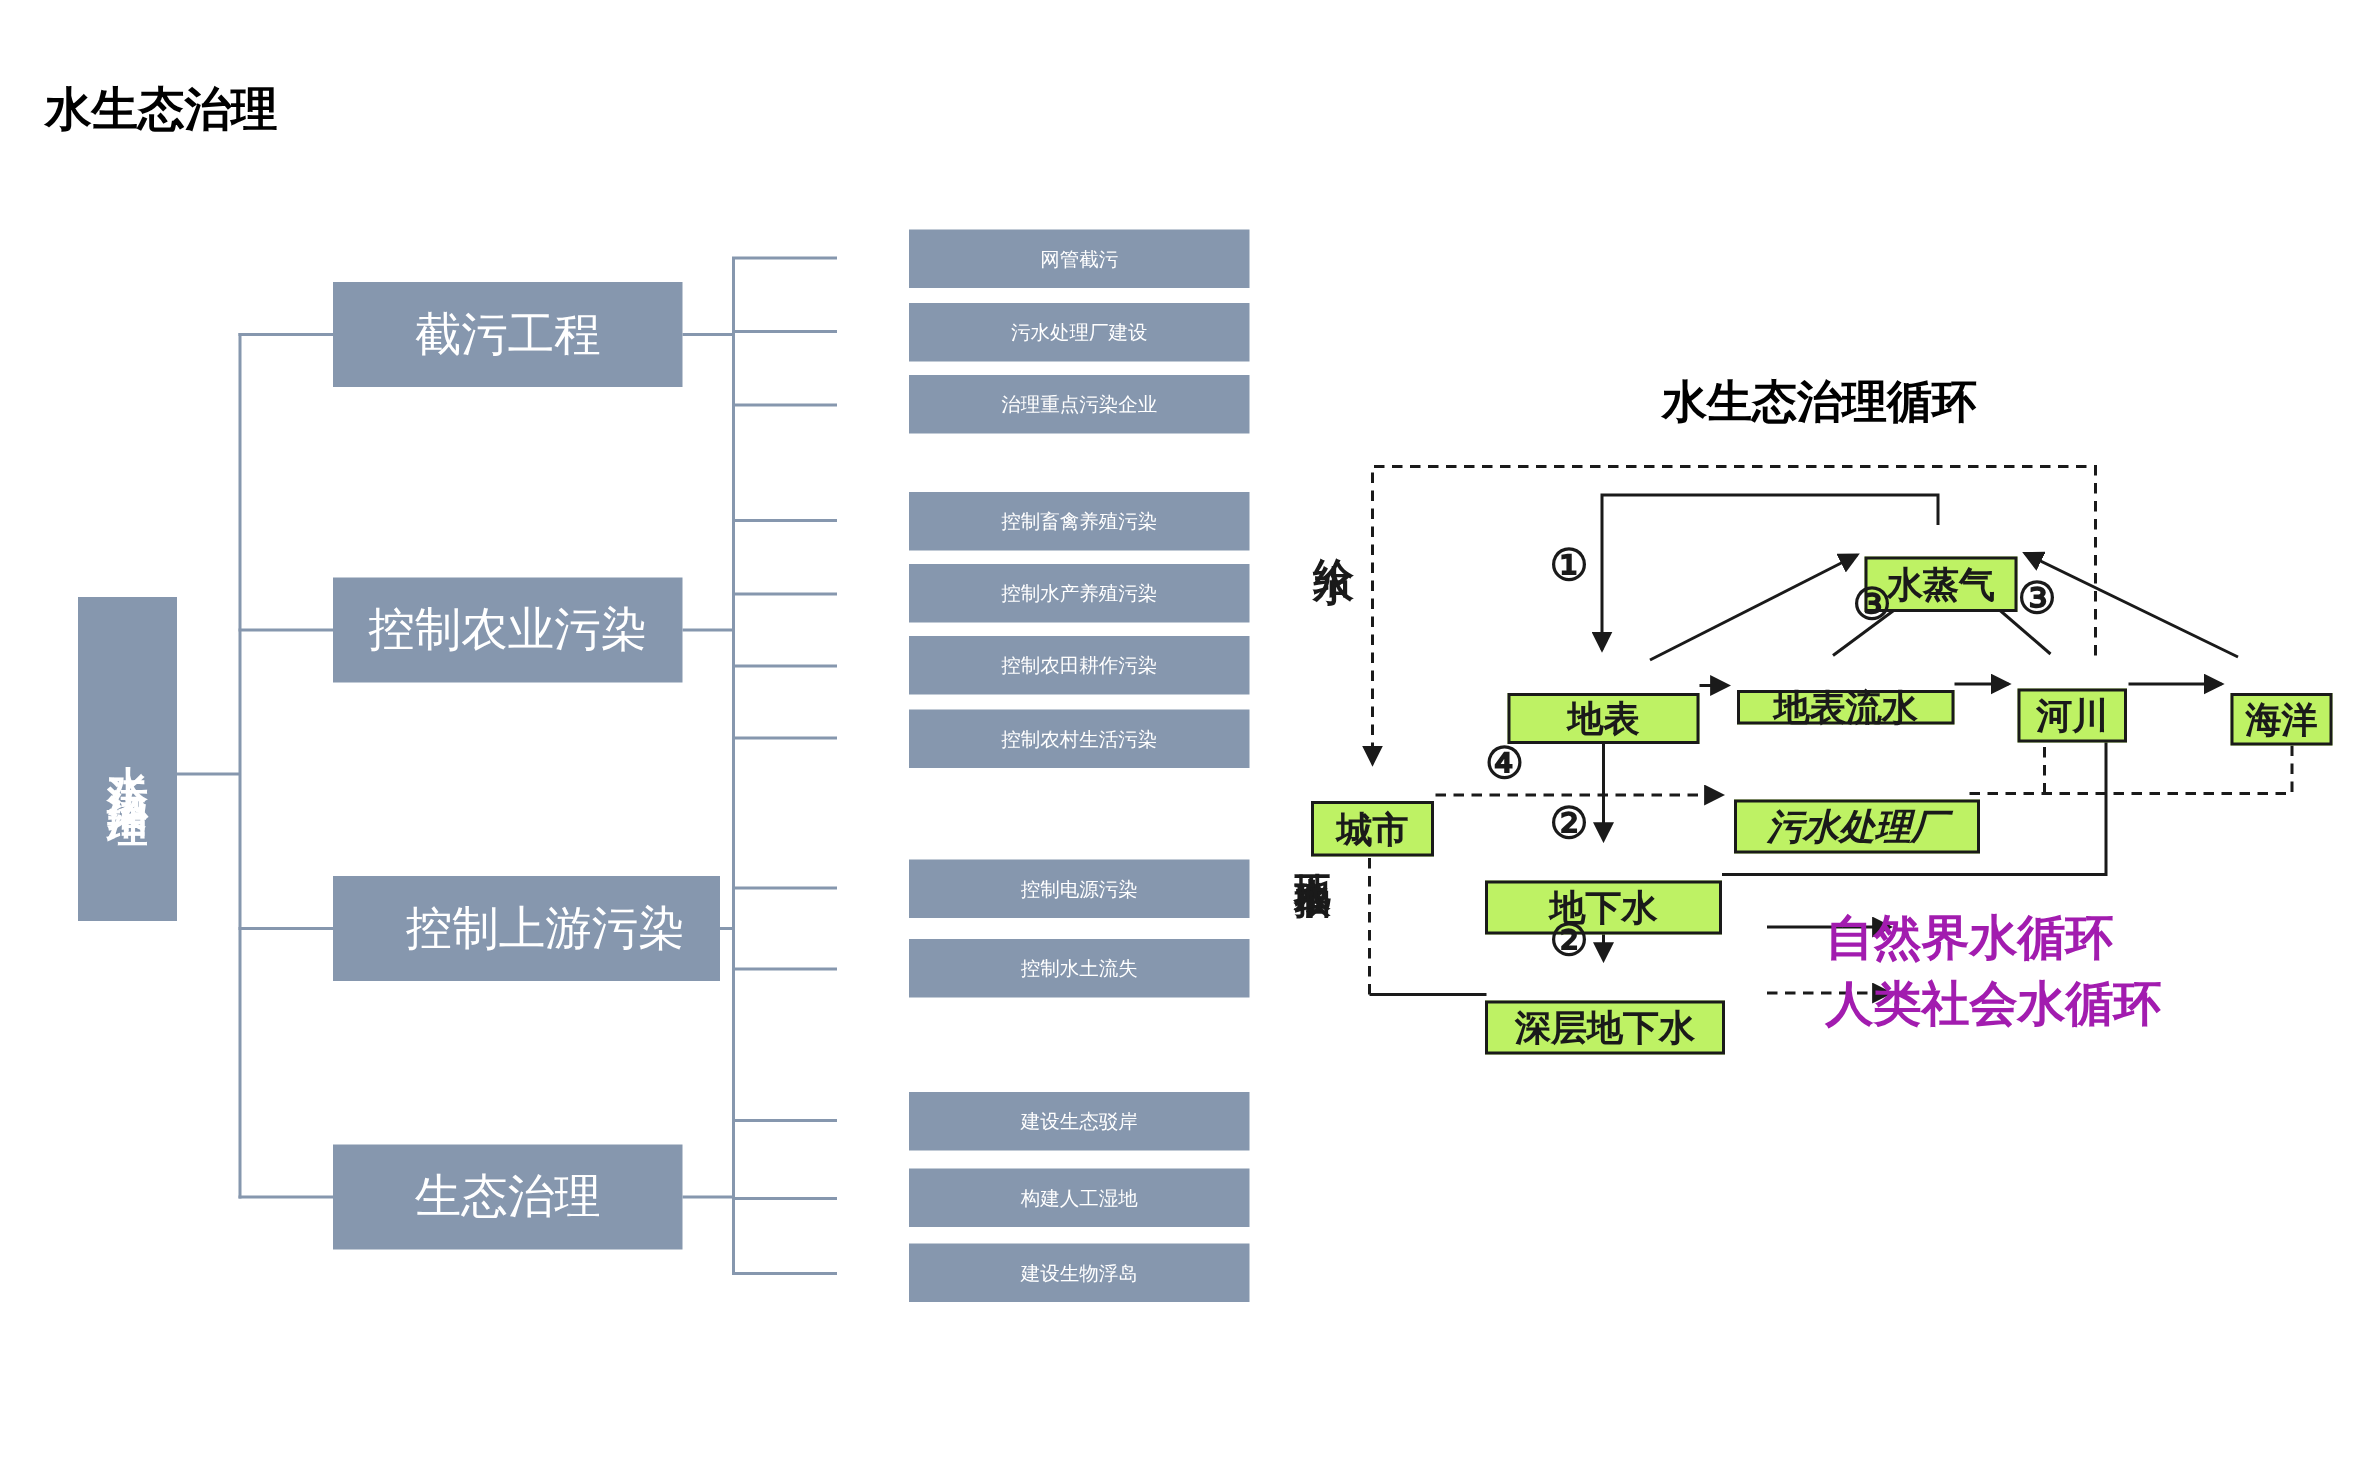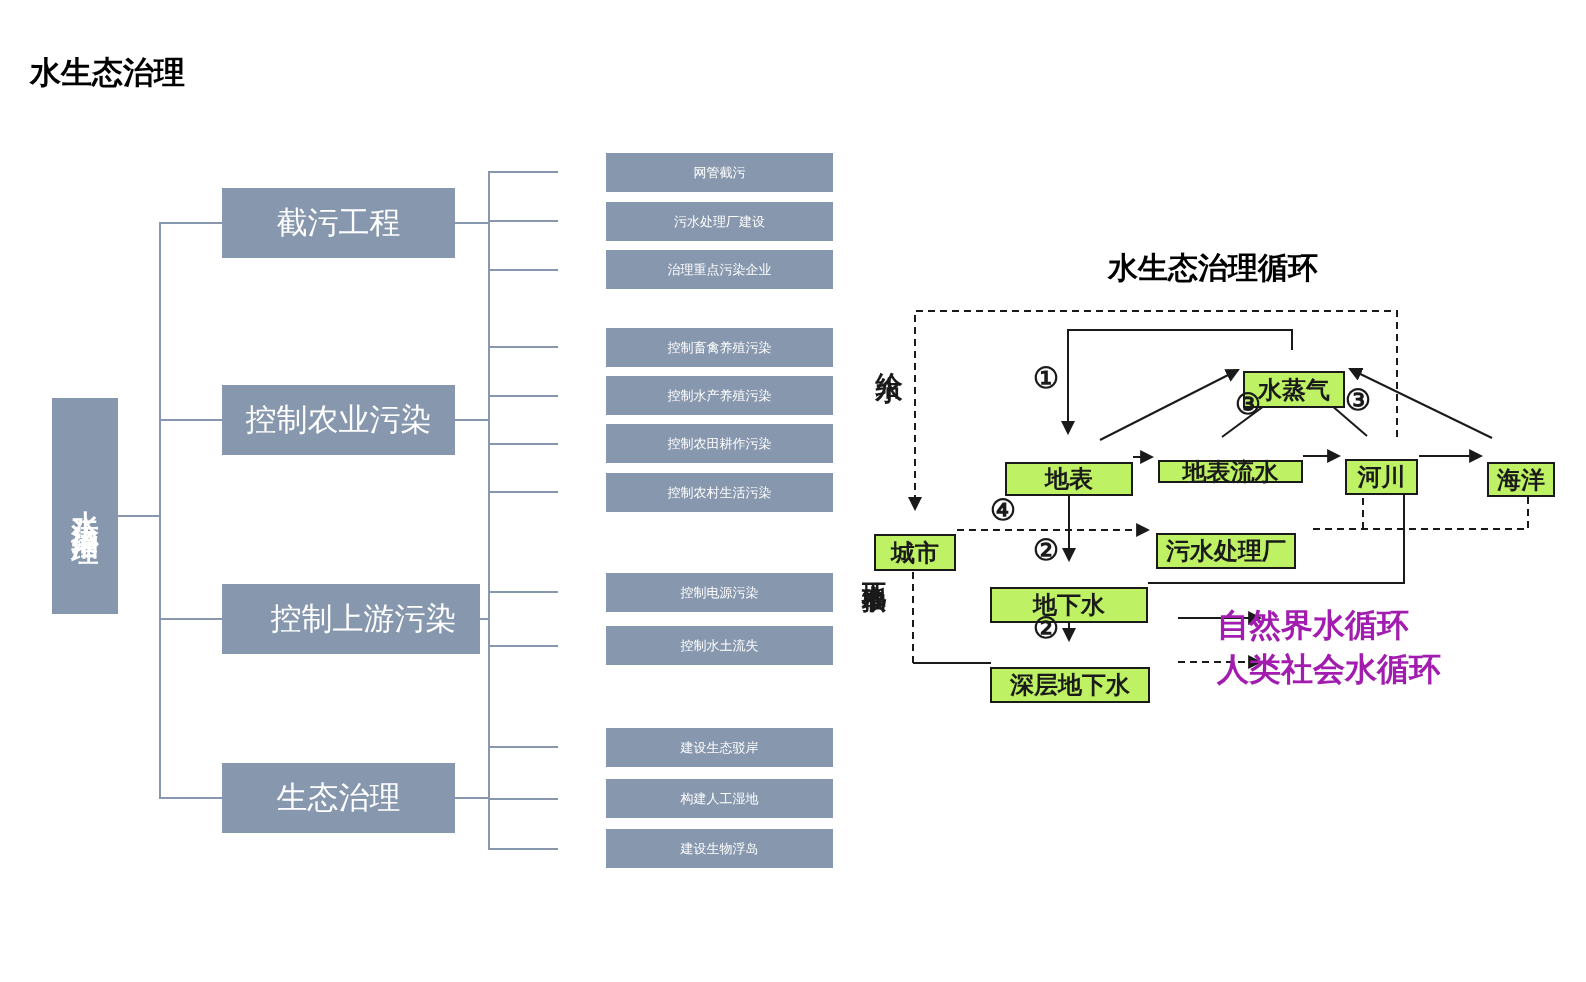--- a/index.html
+++ b/index.html
@@ -132,21 +132,21 @@
   <path d="M1178 618 L1260 618" marker-end="url(#arr)"></path>
   <path class="dash" d="M1178 662 L1260 662" marker-end="url(#arr)"></path>
 </svg>
 
 <div class="cyc-box" style="left:1243px;top:349px;width:102px;height:37px;">水蒸气</div>
 <div class="cyc-box" style="left:1005px;top:440px;width:128px;height:34px;">地表</div>
 <div class="cyc-box" style="left:1158px;top:438px;width:145px;height:23px;">地表流水</div>
 <div class="cyc-box" style="left:1345px;top:437px;width:73px;height:36px;">河川</div>
 <div class="cyc-box" style="left:1487px;top:440px;width:68px;height:35px;">海洋</div>
 <div class="cyc-box" style="left:874px;top:512px;width:82px;height:37px;">城市</div>
-<div class="cyc-box" style="left:1156px;top:511px;width:140px;height:36px;">污水处理厂</div>
+<div class="cyc-box" style="left:1156px;top:511px;width:164px;height:36px;font-style:italic;">污水处理厂</div>
 <div class="cyc-box" style="left:990px;top:565px;width:158px;height:36px;">地下水</div>
 <div class="cyc-box" style="left:990px;top:645px;width:160px;height:36px;">深层地下水</div>
 
 <div class="cyc-vlabel" style="left:875px;top:350px;font-size:27px;letter-spacing:5px;">给水</div>
 <div class="cyc-vlabel" style="left:862px;top:562px;font-size:24px;letter-spacing:2px;">地下水抽取</div>
 
 <div class="cyc-num" style="left:1046px;top:378px;">①</div>
 <div class="cyc-num" style="left:1046px;top:550px;">②</div>
 <div class="cyc-num" style="left:1046px;top:628px;">②</div>
 <div class="cyc-num" style="left:1248px;top:404px;">③</div>

